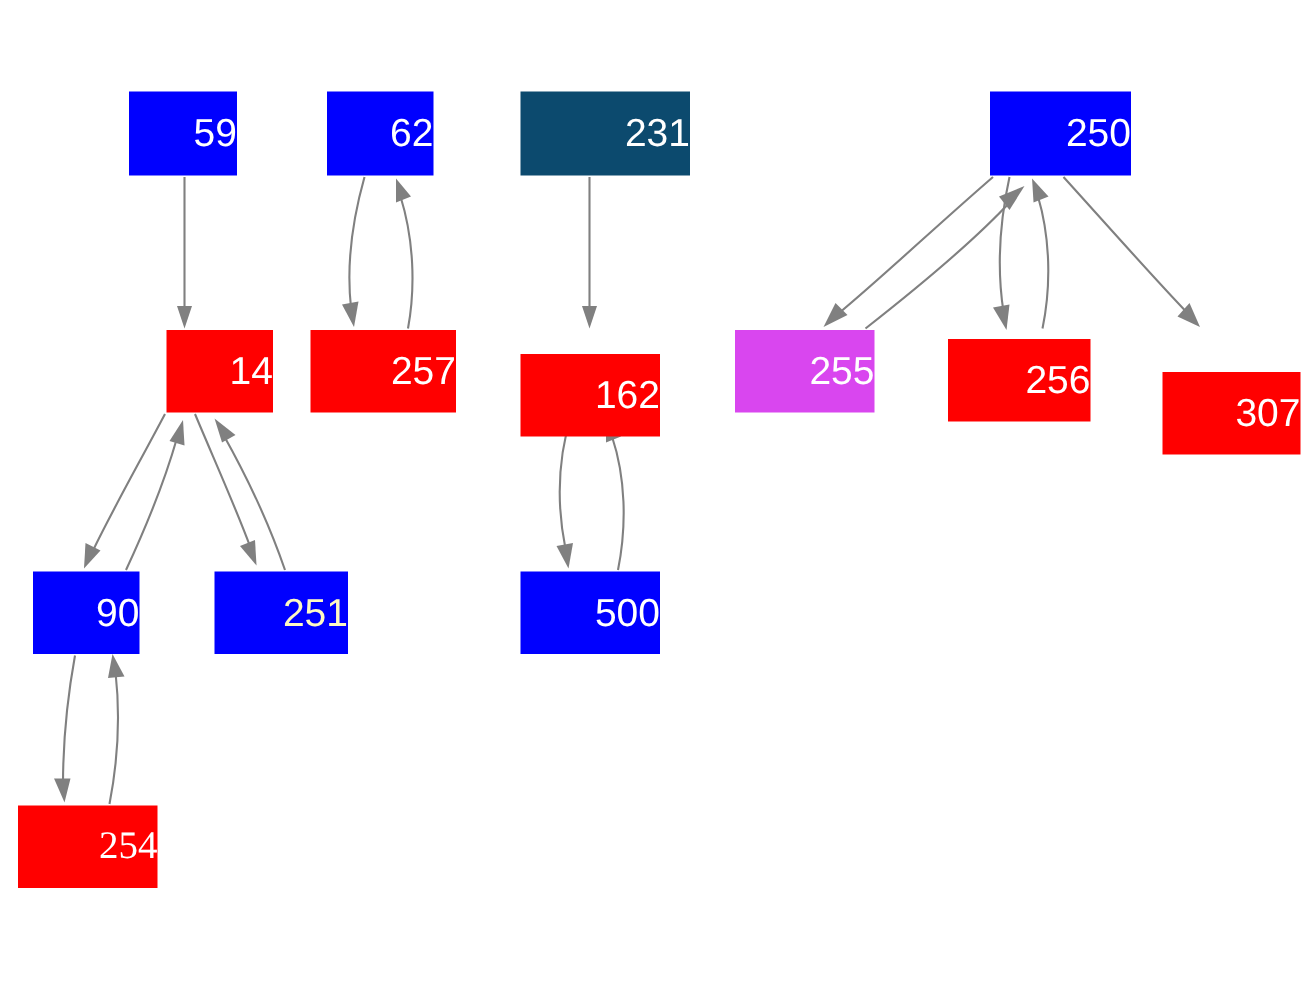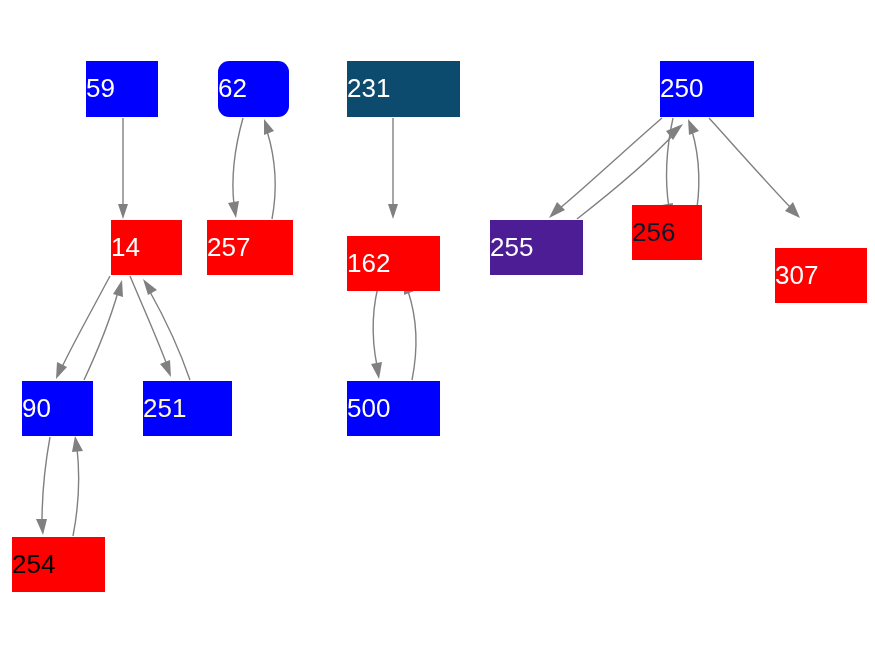--- a/index.html
+++ b/index.html
@@ -23,21 +23,21 @@
     left: 0;
     top: 0;
     width: 875px;
     height: 656px;
     pointer-events: none;
   }
   .graph-node {
     position: absolute;
     display: flex;
     align-items: center;
-    justify-content: flex-start;
+    justify-content: flex-end;
     box-sizing: border-box;
     color: #ffffff;
     font-size: 26px;
     font-family: "Liberation Sans", sans-serif;
     font-weight: normal;
     line-height: 1;
     letter-spacing: 0px;
     user-select: none;
     cursor: pointer;
   }
@@ -128,54 +128,54 @@
       <g>
         <path class="edge-path" d="M 709,118 C 738,150 768,184 791,208" stroke="#808080"></path>
         <polygon class="edge-head" points="800,218 785,211 793,202" fill="#808080"></polygon>
       </g>
     </svg>
 
   <div id="node-layer">
       <div class="graph-node" style="left: 86px; top: 61px; width: 72px; height: 56px; background: rgb(0, 0, 255); color: rgb(255, 255, 255);">
         <span class="node-label">59</span>
       </div>
-      <div class="graph-node" style="left: 218px; top: 61px; width: 71px; height: 56px; background: rgb(0, 0, 255); color: rgb(255, 255, 255); border-radius: 11px;">
+      <div class="graph-node" style="left: 218px; top: 61px; width: 71px; height: 56px; background: rgb(0, 0, 255); color: rgb(255, 255, 255);">
         <span class="node-label">62</span>
       </div>
       <div class="graph-node" style="left: 347px; top: 61px; width: 113px; height: 56px; background: #0c4a6e; color: rgb(255, 255, 255);">
         <span class="node-label">231</span>
       </div>
       <div class="graph-node" style="left: 632px; top: 61px; width: 94px; height: 56px; background: rgb(0, 0, 255); color: rgb(255, 255, 255); margin-left: 28px;">
         <span class="node-label">250</span>
       </div>
       <div class="graph-node" style="left: 87px; top: 220px; width: 71px; height: 55px; background: rgb(255, 0, 0); color: rgb(255, 255, 255); margin-left: 24px;">
         <span class="node-label">14</span>
       </div>
-      <div class="graph-node" style="left: 207px; top: 220px; width: 86px; height: 55px; background: rgb(255, 0, 0); color: rgb(255, 255, 255);">
+      <div class="graph-node" style="left: 207px; top: 220px; width: 97px; height: 55px; background: rgb(255, 0, 0); color: rgb(255, 255, 255);">
         <span class="node-label">257</span>
       </div>
       <div class="graph-node" style="left: 347px; top: 236px; width: 93px; height: 55px; background: rgb(255, 0, 0); color: rgb(255, 255, 255);">
         <span class="node-label">162</span>
       </div>
-      <div class="graph-node" style="left: 490px; top: 220px; width: 93px; height: 55px; background: #4c1d95; color: rgb(255, 255, 255);">
+      <div class="graph-node" style="left: 490px; top: 220px; width: 93px; height: 55px; background: #d946ef; color: rgb(255, 255, 255);">
         <span class="node-label">255</span>
       </div>
-      <div class="graph-node" style="left: 632px; top: 205px; width: 70px; height: 55px; background: rgb(255, 0, 0); color: #0f172a;">
+      <div class="graph-node" style="left: 632px; top: 226px; width: 95px; height: 55px; background: rgb(255, 0, 0); color: #ffffff;">
         <span class="node-label">256</span>
       </div>
       <div class="graph-node" style="left: 775px; top: 220px; width: 92px; height: 55px; background: rgb(255, 0, 0); color: rgb(255, 255, 255); margin-top: 28px;">
         <span class="node-label">307</span>
       </div>
       <div class="graph-node" style="left: 22px; top: 381px; width: 71px; height: 55px; background: rgb(0, 0, 255); color: rgb(255, 255, 255);">
         <span class="node-label">90</span>
       </div>
       <div class="graph-node" style="left: 143px; top: 381px; width: 89px; height: 55px; background: rgb(0, 0, 255); color: #fef9c3;">
         <span class="node-label">251</span>
       </div>
       <div class="graph-node" style="left: 347px; top: 381px; width: 93px; height: 55px; background: rgb(0, 0, 255); color: rgb(255, 255, 255);">
         <span class="node-label">500</span>
       </div>
-      <div class="graph-node" style="left: 12px; top: 537px; width: 93px; height: 55px; background: rgb(255, 0, 0); color: #000000;">
+      <div class="graph-node" style="left: 12px; top: 537px; width: 93px; height: 55px; background: rgb(255, 0, 0); color: #ffffff; font-family: Liberation Serif, serif;">
         <span class="node-label">254</span>
       </div>
     </div>
 
 </div>
 
 </body></html>

